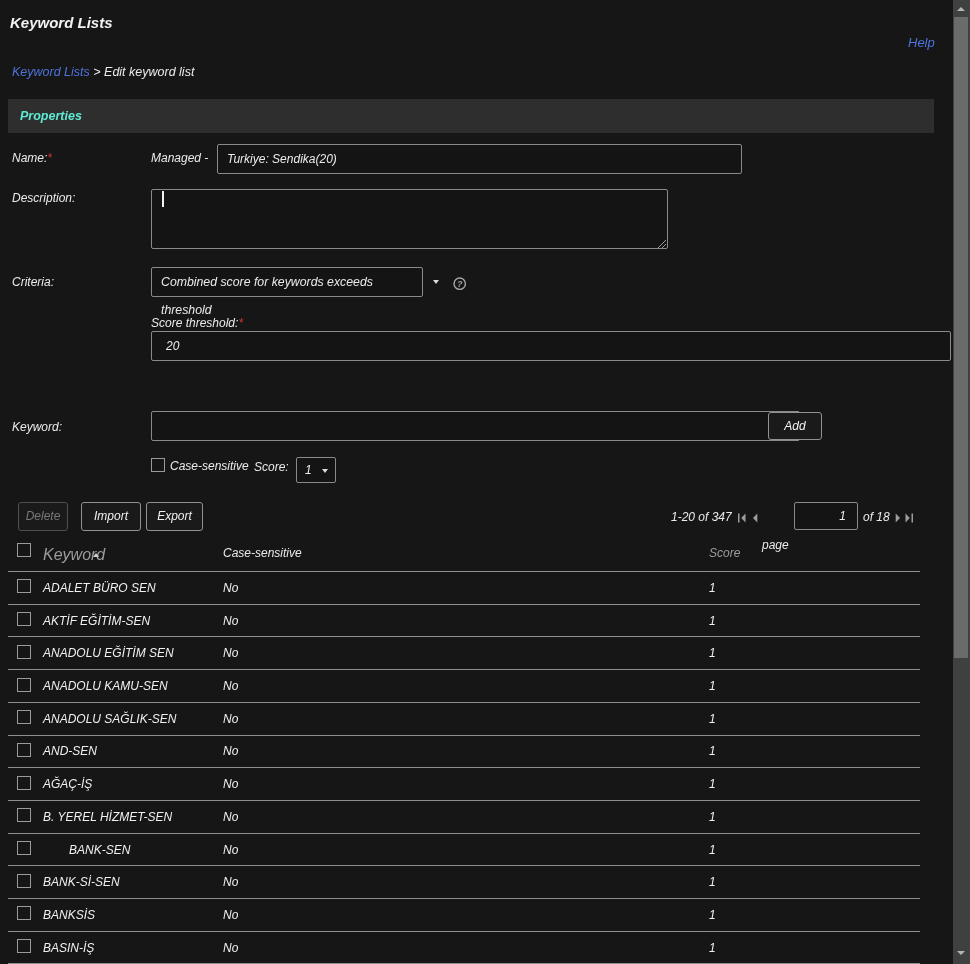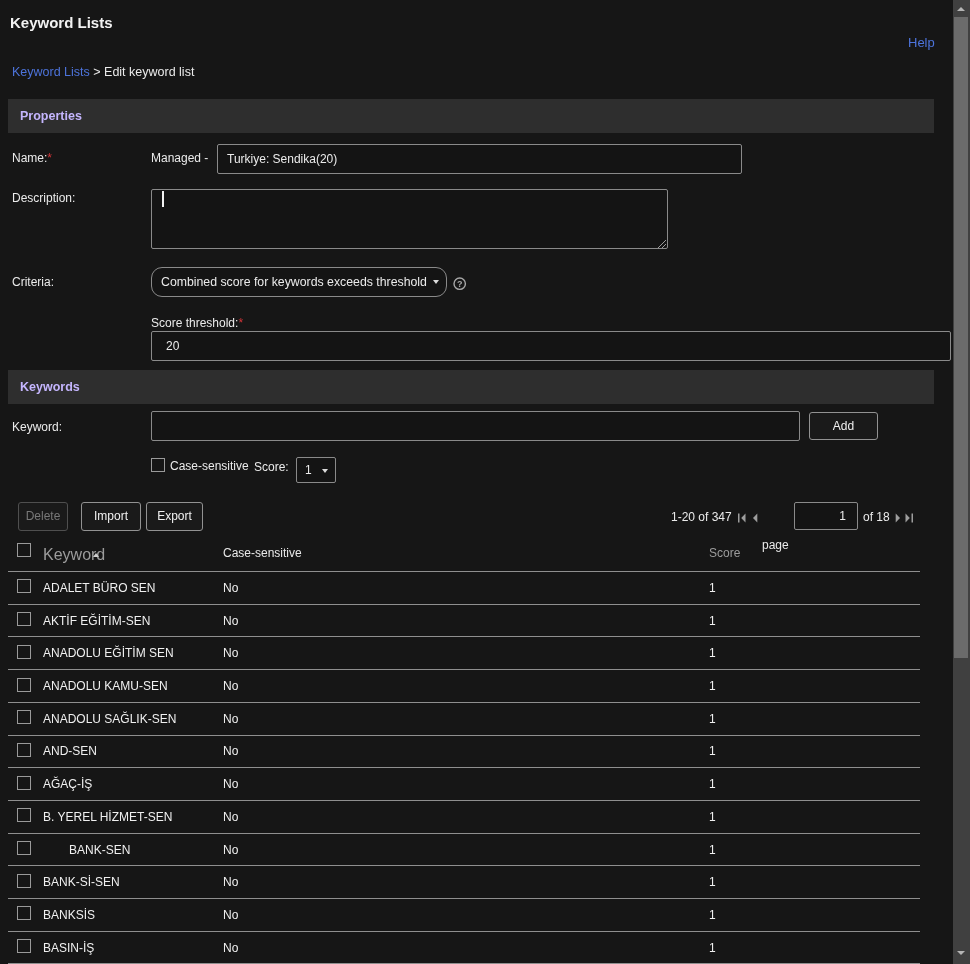--- a/index.html
+++ b/index.html
@@ -1,21 +1,21 @@
 <!DOCTYPE html>
 <html><head>
 <meta charset="utf-8">
 <style>
 * { margin:0; padding:0; box-sizing:border-box; }
 html,body { width:970px; height:964px; overflow:hidden; }
 body { background:#161616; font-family:"Liberation Sans",sans-serif; color:#ebebeb; }
-#page { position:relative; width:970px; height:964px; }
+#page { position:relative; width:970px; height:964px;font-style:italic; }
 .abs { position:absolute; }
 .bar { background:#2e2e2e; left:8px; width:926px; height:34px; }
-.bar span { position:absolute; left:4px; top:10px; font-size:12.5px; font-weight:bold; color:#c4b5fd;padding-left:8px; }
+.bar span { position:absolute; left:4px; top:10px; font-size:12.5px; font-weight:bold; color:#5eead4;padding-left:8px; }
 .lbl { font-size:12px; color:#ebebeb; }
 .red { color:#d13438; }
 .inp { background:#141414; border:1px solid #8a8a8a; border-radius:2px; font-size:12px; color:#ebebeb; }
 .btn { background:#1a1a1a; border:1px solid #929292; border-radius:3px; font-size:12px; color:#f0f0f0; text-align:center; }
 .cb { border:1px solid #9a9a9a; background:transparent; width:14px; height:14px; }
 .link { color:#4d74dc; }
 .gray { color:#9c9c9c; }
 .hline { background:#8f8f8f; height:1px; left:8px; width:912px; }
 .rtx { font-size:12px; color:#f0f0f0; }
 .tridown { width:0; height:0; border-left:3.5px solid transparent; border-right:3.5px solid transparent; border-top:4.5px solid #dcdcdc; }
@@ -38,37 +38,34 @@
   <div class="abs inp" style="left:217px; top:144px; width:525px; height:30px; line-height:28px; padding-left:9px;">Turkiye: Sendika(20)</div>
 
   <div class="abs lbl" style="left:12px; top:191px;">Description:</div>
   <div class="abs inp" style="left:151px; top:189px; width:517px; height:60px;"></div>
   <div class="abs" style="left:162px; top:191px; width:1.5px; height:16px; background:#f2f2f2;"></div>
   <svg class="abs" style="left:657px; top:239px;" width="10" height="10">
     <path d="M1 9 L9 1 M5 9 L9 5" stroke="#9a9a9a" stroke-width="1" fill="none"></path>
   </svg>
 
   <div class="abs lbl" style="left:12px; top:275px;">Criteria:</div>
-  <div class="abs inp" style="left:151px; top:267px; width:296px; height:30px; line-height:28px; padding-left:9px; font-size:12.3px;border-radius:11px;">Combined score for keywords exceeds threshold</div>
+  <div class="abs inp" style="left:151px; top:267px; width:272px; height:30px; line-height:28px; padding-left:9px; font-size:12.3px;">Combined score for keywords exceeds threshold</div>
   <div class="abs tridown" style="left:433px; top:280px;"></div>
   <svg class="abs" style="left:453px; top:277px;" width="14" height="14">
       <circle cx="6.7" cy="6.7" r="5.7" fill="none" stroke="#a8a8a8" stroke-width="1.4"></circle>
       <text x="6.7" y="9.8" font-size="9px" font-weight="bold" fill="#a8a8a8" text-anchor="middle" font-family="Liberation Sans">?</text>
     </svg>
 
   <div class="abs lbl" style="left:151px; top:316px; font-size:12px;">Score threshold:<span class="red">*</span></div>
   <div class="abs inp" style="left:151px; top:331px; width:800px; height:30px; line-height:28px; padding-left:14px;">20</div>
 
-  <div class="abs bar" style="top:370px;">
-      <span>Keywords</span>
-    </div>
 
   <div class="abs lbl" style="left:12px; top:420px;">Keyword:</div>
   <div class="abs inp" style="left:151px; top:411px; width:649px; height:30px;"></div>
-  <div class="abs btn" style="left:809px; top:412px; width:69px; height:28px; line-height:26px;">Add</div>
+  <div class="abs btn" style="left:768px; top:412px; width:54px; height:28px; line-height:26px;">Add</div>
 
   <div class="abs cb" style="left:151px; top:458px;"></div>
   <div class="abs lbl" style="left:170px; top:459px;">Case-sensitive</div>
   <div class="abs lbl" style="left:254px; top:460px;">Score:</div>
   <div class="abs inp" style="left:296px; top:457px; width:40px; height:26px; line-height:24px; padding-left:8px;">1</div>
   <div class="abs tridown" style="left:322px; top:469px;"></div>
 
   <div class="abs btn" style="left:18px; top:502px; width:50px; height:29px; line-height:27px; color:#787878; border-color:#4f4f4f;">Delete</div>
   <div class="abs btn" style="left:81px; top:502px; width:60px; height:29px; line-height:27px;">Import</div>
   <div class="abs btn" style="left:146px; top:502px; width:57px; height:29px; line-height:27px;">Export</div>

